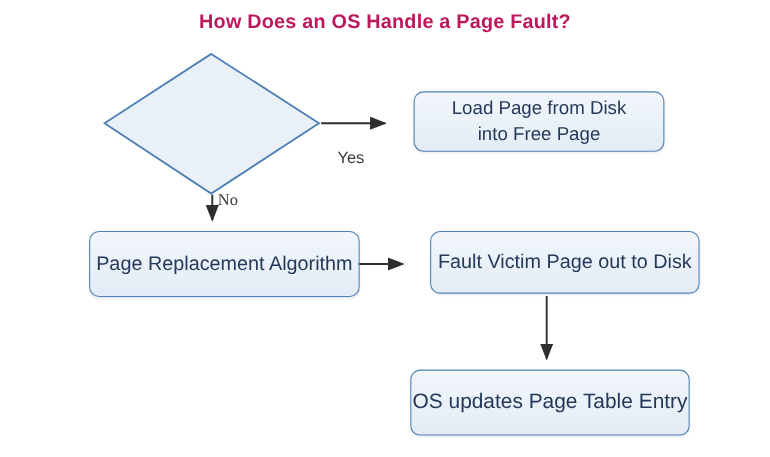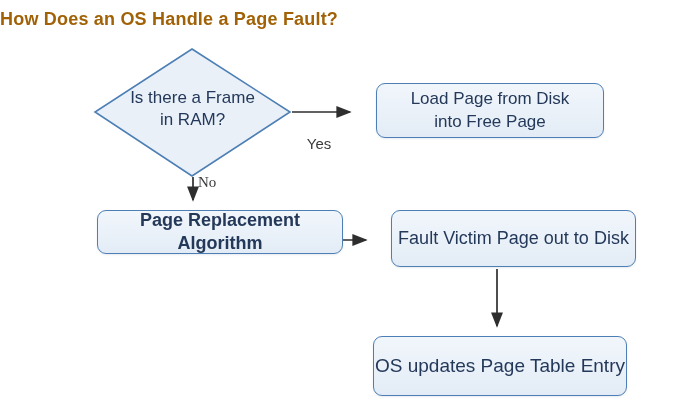--- a/index.html
+++ b/index.html
@@ -5,41 +5,42 @@
   html,body{margin:0;padding:0;background:#fff;}
   .stage{
     position:relative;
     width:700px;height:415px;
     background:#ffffff;
     font-family:"Liberation Sans","DejaVu Sans",sans-serif;
     overflow:hidden;
   }
   .title{
     position:absolute;left:0;top:9px;width:700px;
+    text-align:center;
     font-size:18px;font-weight:bold;
-    color:#a16207;
+    color:#be185d;
     letter-spacing:.2px;
   }
   .layer{position:absolute;left:0;top:0;width:700px;height:415px;}
   .node{
     position:absolute;
     box-sizing:border-box;
     border:1.6px solid #4d7fb5;
     border-radius:9px;
     background:linear-gradient(180deg,#f1f6fb 0%,#e3ecf6 100%);
     color:#24395a;
     display:flex;flex-direction:column;
     align-items:center;justify-content:center;
     text-align:center;
     line-height:1.3;
     box-shadow:0 1px 2px rgba(120,140,165,.18);
     margin-left:16px;
   }
   .node-load{left:360px;top:83px;width:228px;height:55px;font-size:17px;}
-  .node-replace{left:81px;top:210px;width:246px;height:44px;font-size:18px;font-weight:bold;}
+  .node-replace{left:65px;top:210px;width:246px;height:60px;font-size:18px;}
   .node-swap{left:375px;top:210px;width:245px;height:57px;font-size:18px;}
   .node-update{left:357px;top:336px;width:254px;height:60px;font-size:19px;}
   .decision-text{
     position:absolute;left:95px;top:87px;width:195px;
     text-align:center;color:#24395a;font-size:17px;line-height:1.32;
   }
   .edge-label{
     position:absolute;color:#3b3b3b;font-size:15px;
   }
   .label-yes{left:302px;top:91px;width:34px;text-align:center;margin-top:44px;}
@@ -64,24 +65,20 @@
 
     <line x1="292" y1="112" x2="350" y2="112" marker-end="url(#arrowhead)" stroke="#2e2e2e"></line>
 
     <line x1="193" y1="177" x2="193" y2="200" marker-end="url(#arrowhead)" stroke="#2e2e2e"></line>
 
     <line x1="325" y1="240" x2="366" y2="240" marker-end="url(#arrowhead)" stroke="#2e2e2e"></line>
 
     <line x1="497" y1="269" x2="497" y2="326" marker-end="url(#arrowhead)" stroke="#2e2e2e"></line>
   </svg>
 
-  <div class="decision-text">
-    <div>Is there a Frame</div>
-    <div>in RAM?</div>
-  </div>
 
   <div class="edge-label label-yes">Yes</div>
   <div class="edge-label label-no">No</div>
 
   <div class="node node-load">
     <div>Load Page from Disk</div>
     <div>into Free Page</div>
   </div>
 
   <div class="node node-replace">

